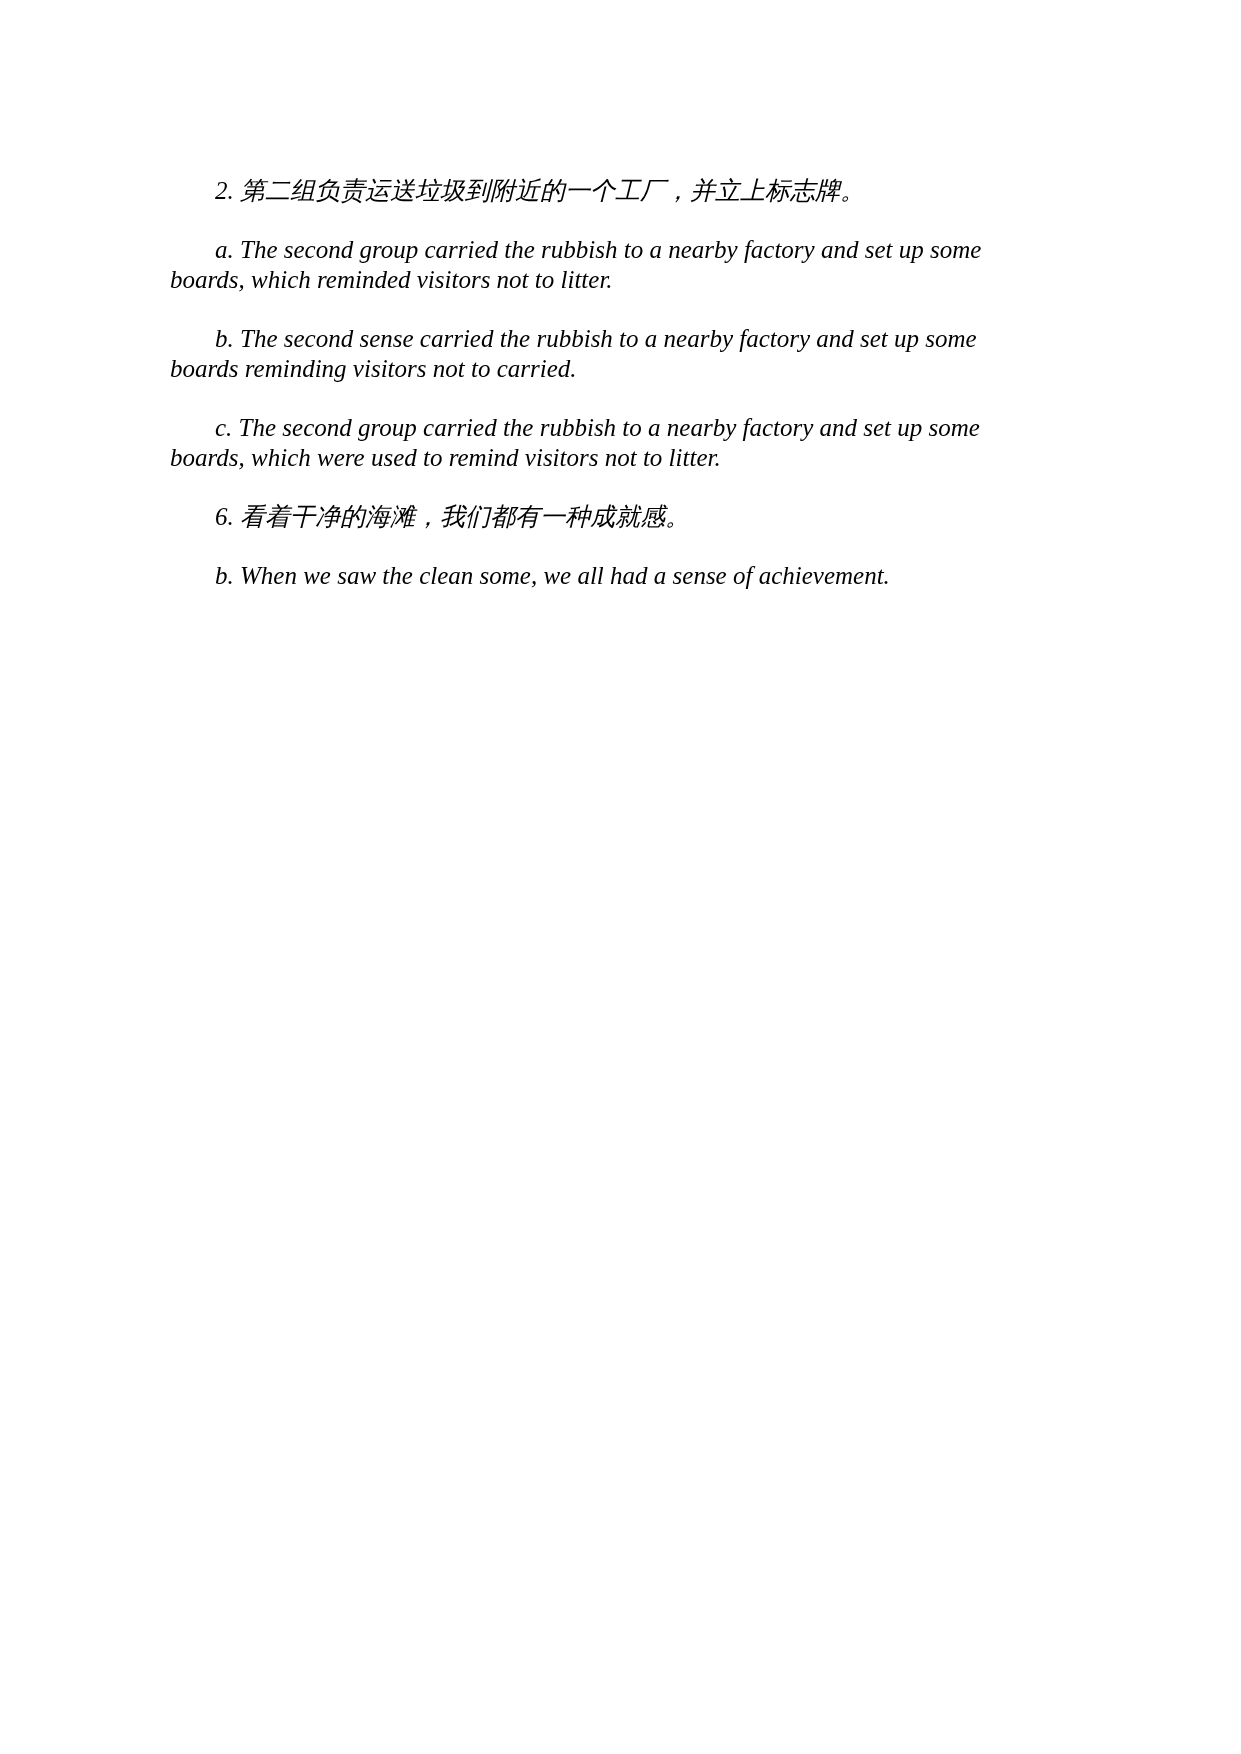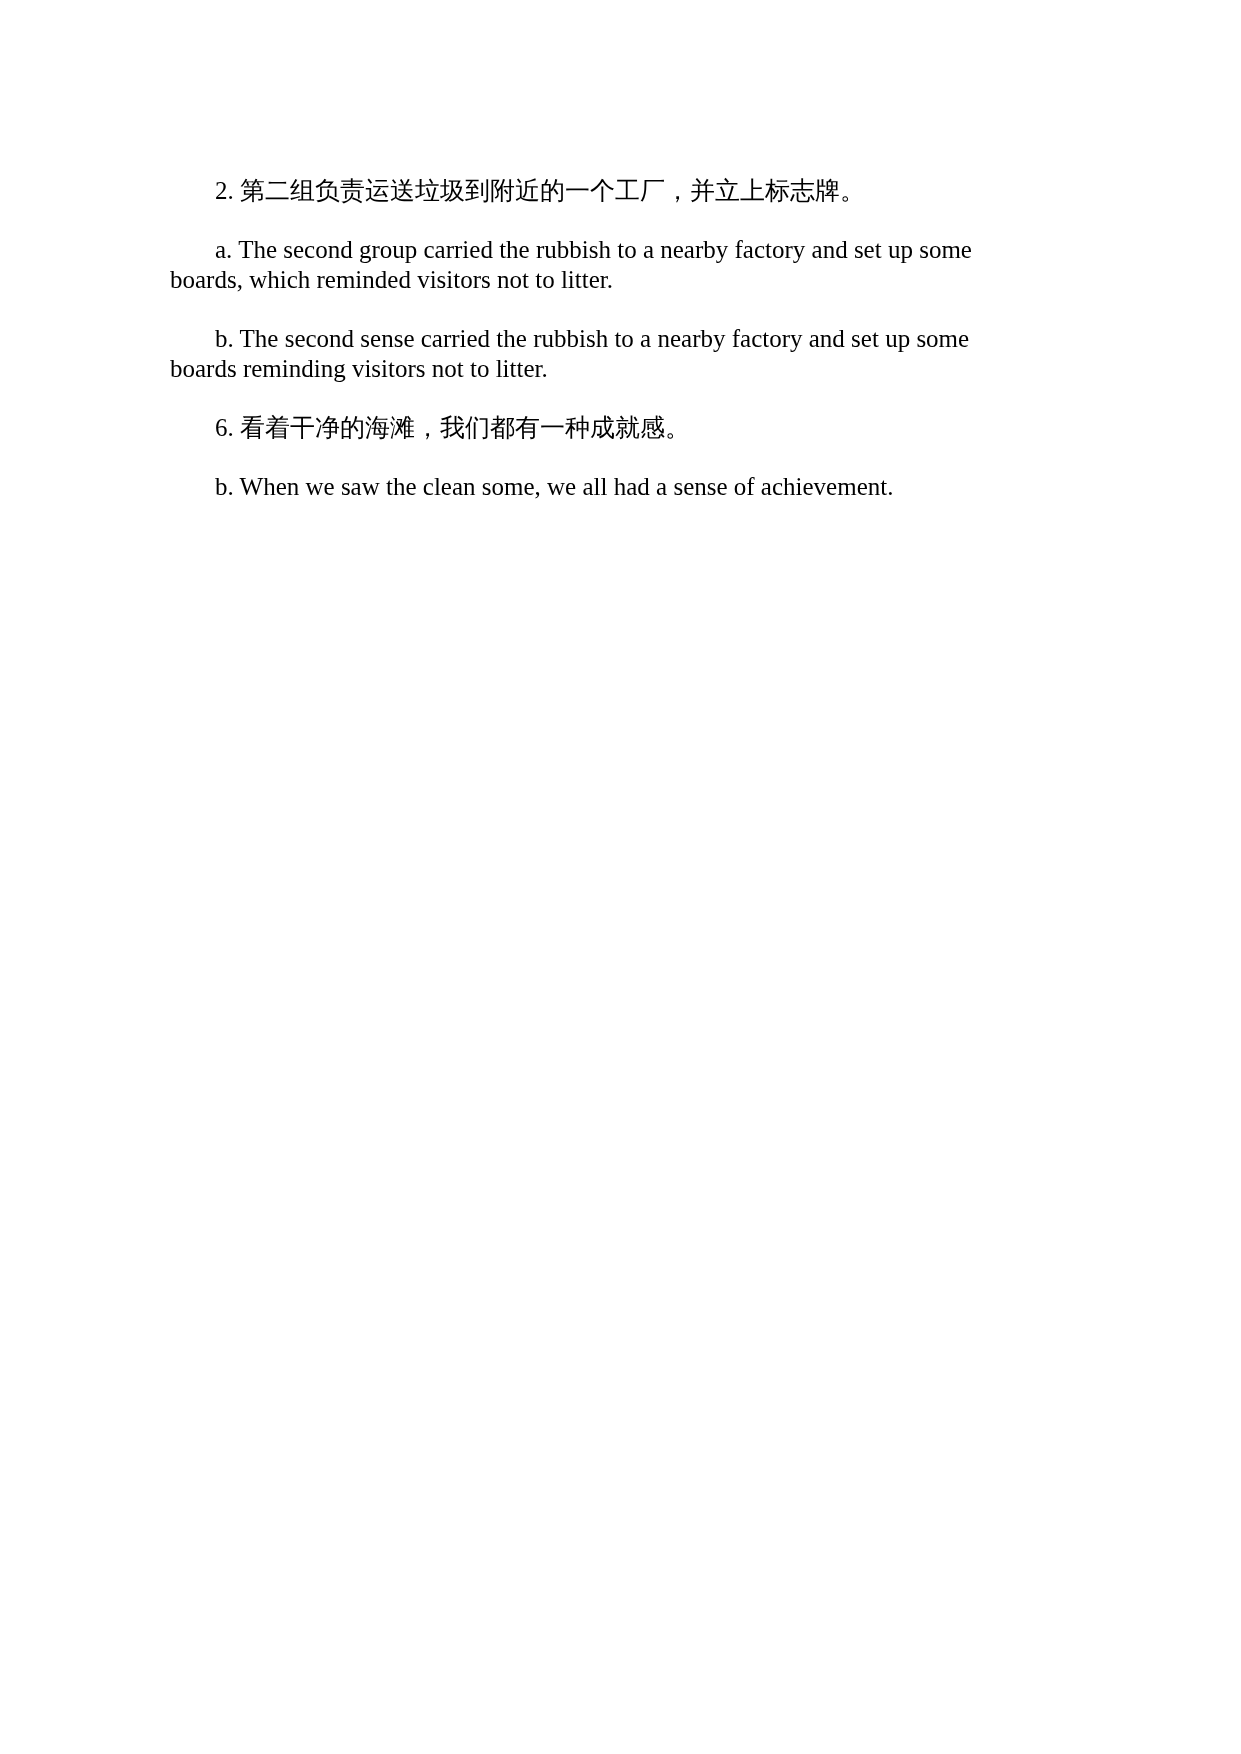--- a/index.html
+++ b/index.html
@@ -18,20 +18,21 @@
       position: absolute;
       top: 176px;
       left: 170px;
       width: 901px;
       color: #000000;
       font-size: 25px;
       line-height: 30px;
     }
     .paragraph {
       margin-bottom: 29px;
+      font-style: italic;
     }
     .line {
       white-space: nowrap;
       height: 30px;
     }
     .line.first {
       text-indent: 45px;
     }
   </style>
 </head>
@@ -44,23 +45,27 @@
       <div class="line first">2. 第二组负责运送垃圾到附近的一个工厂，并立上标志牌。</div>
     </div>
 
     <div class="paragraph">
       <div class="line first">a. The second group carried the rubbish to a nearby factory and set up some</div>
       <div class="line">boards, which reminded visitors not to litter.</div>
     </div>
 
     <div class="paragraph">
       <div class="line first">b. The second sense carried the rubbish to a nearby factory and set up some</div>
-      <div class="line">boards reminding visitors not to litter.</div>
+      <div class="line">boards reminding visitors not to carried.</div>
     </div>
 
+    <div class="paragraph">
+      <div class="line first">c. The second group carried the rubbish to a nearby factory and set up some</div>
+      <div class="line">boards, which were used to remind visitors not to litter.</div>
+    </div>
 
     <div class="paragraph">
       <div class="line first">6. 看着干净的海滩，我们都有一种成就感。</div>
     </div>
 
 
     <div class="paragraph">
       <div class="line first">b. When we saw the clean some, we all had a sense of achievement.</div>
     </div>
 

